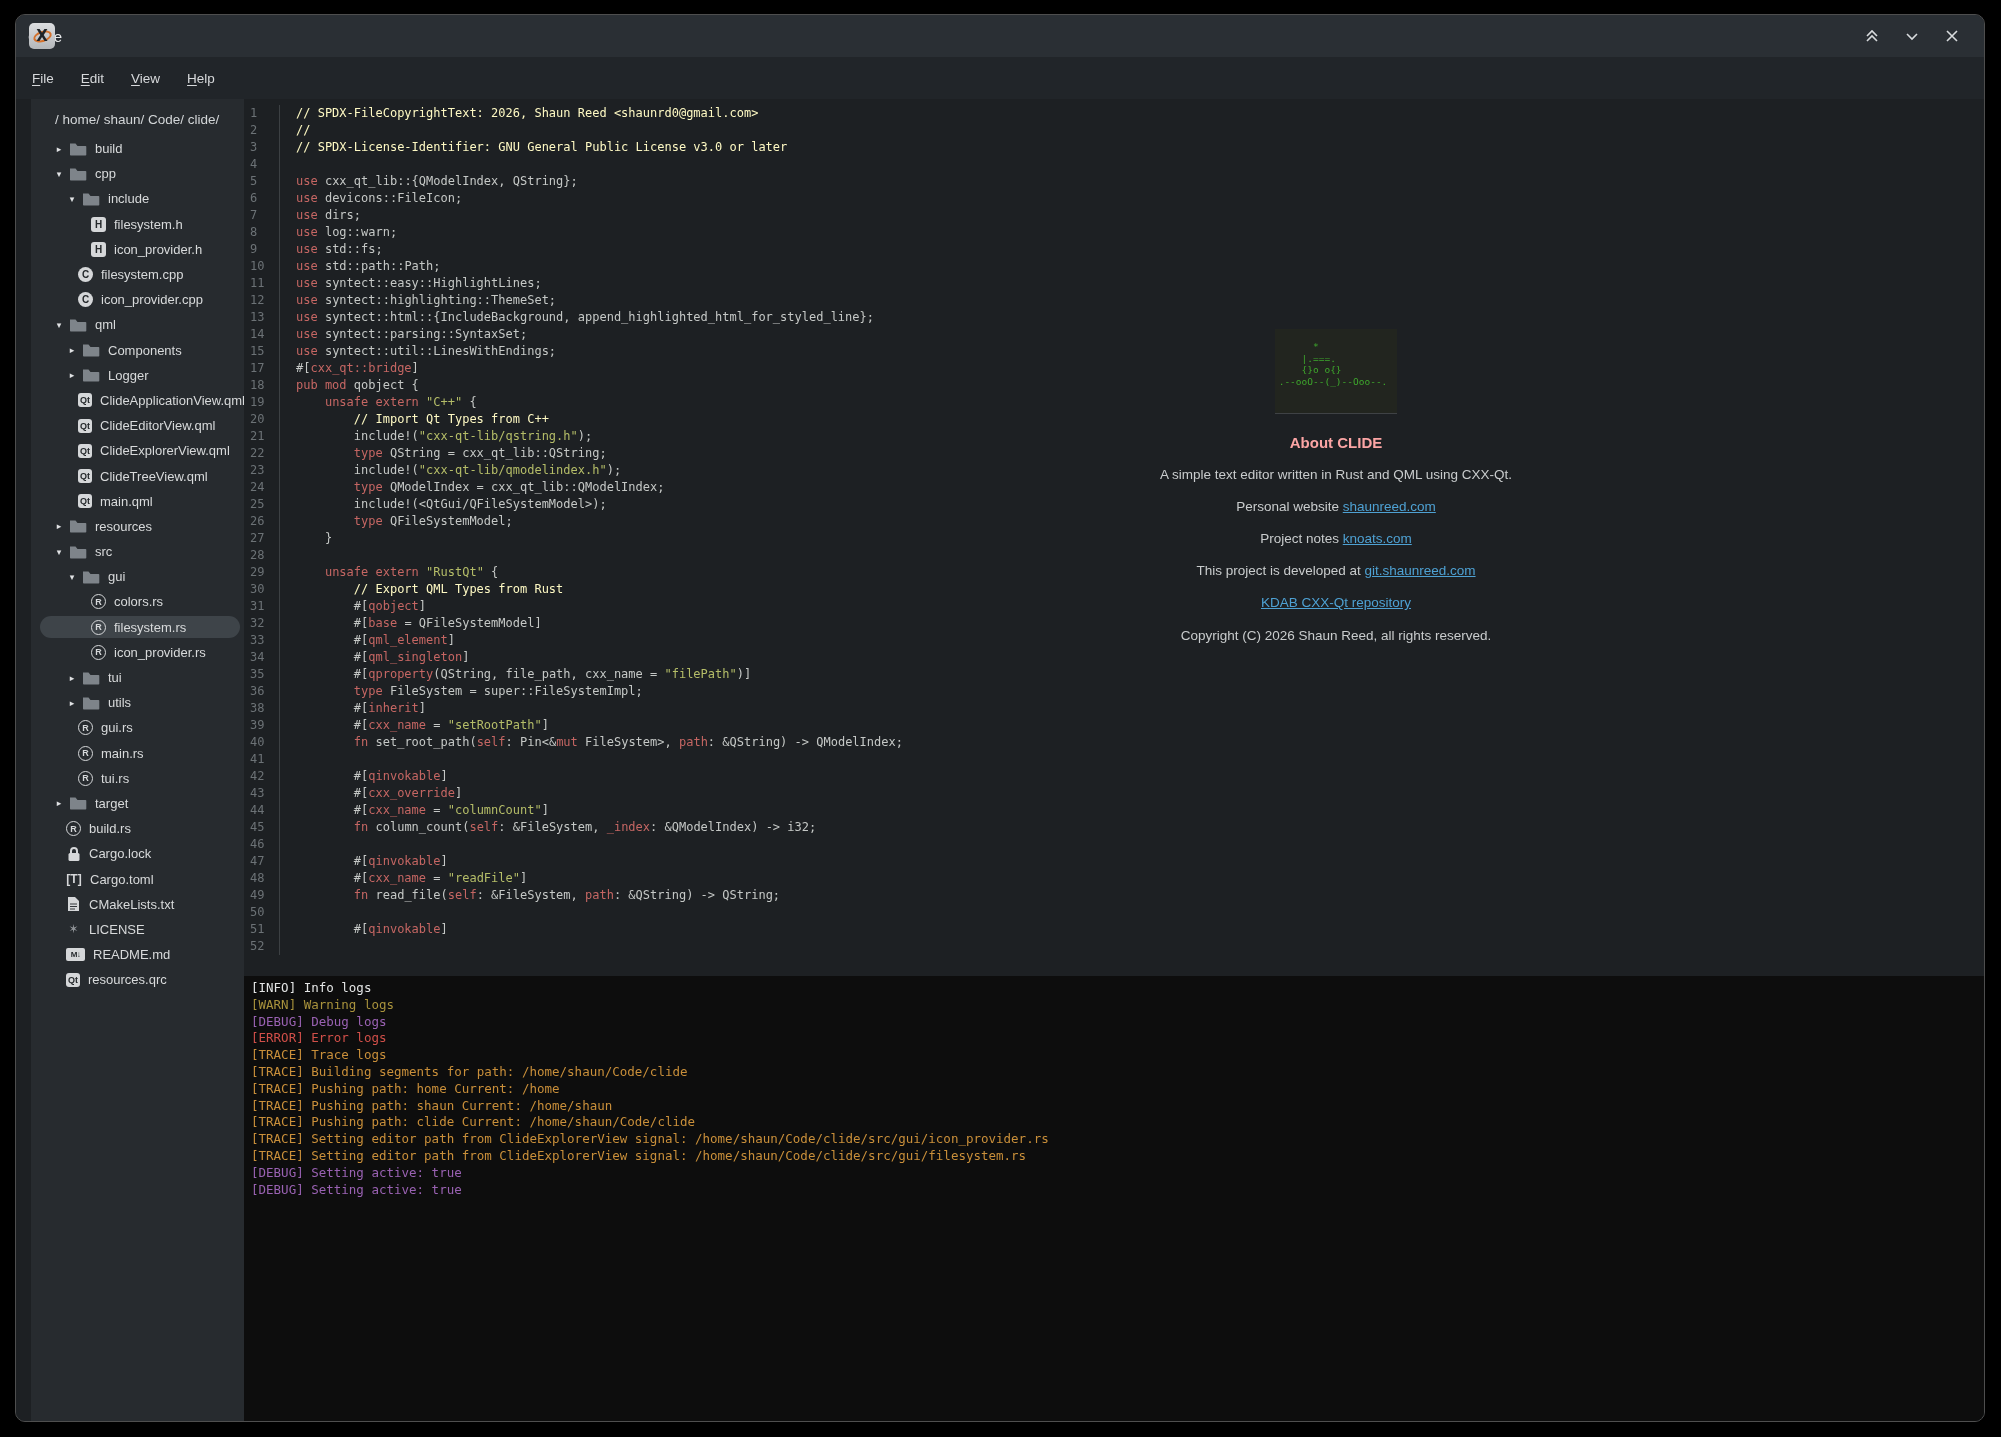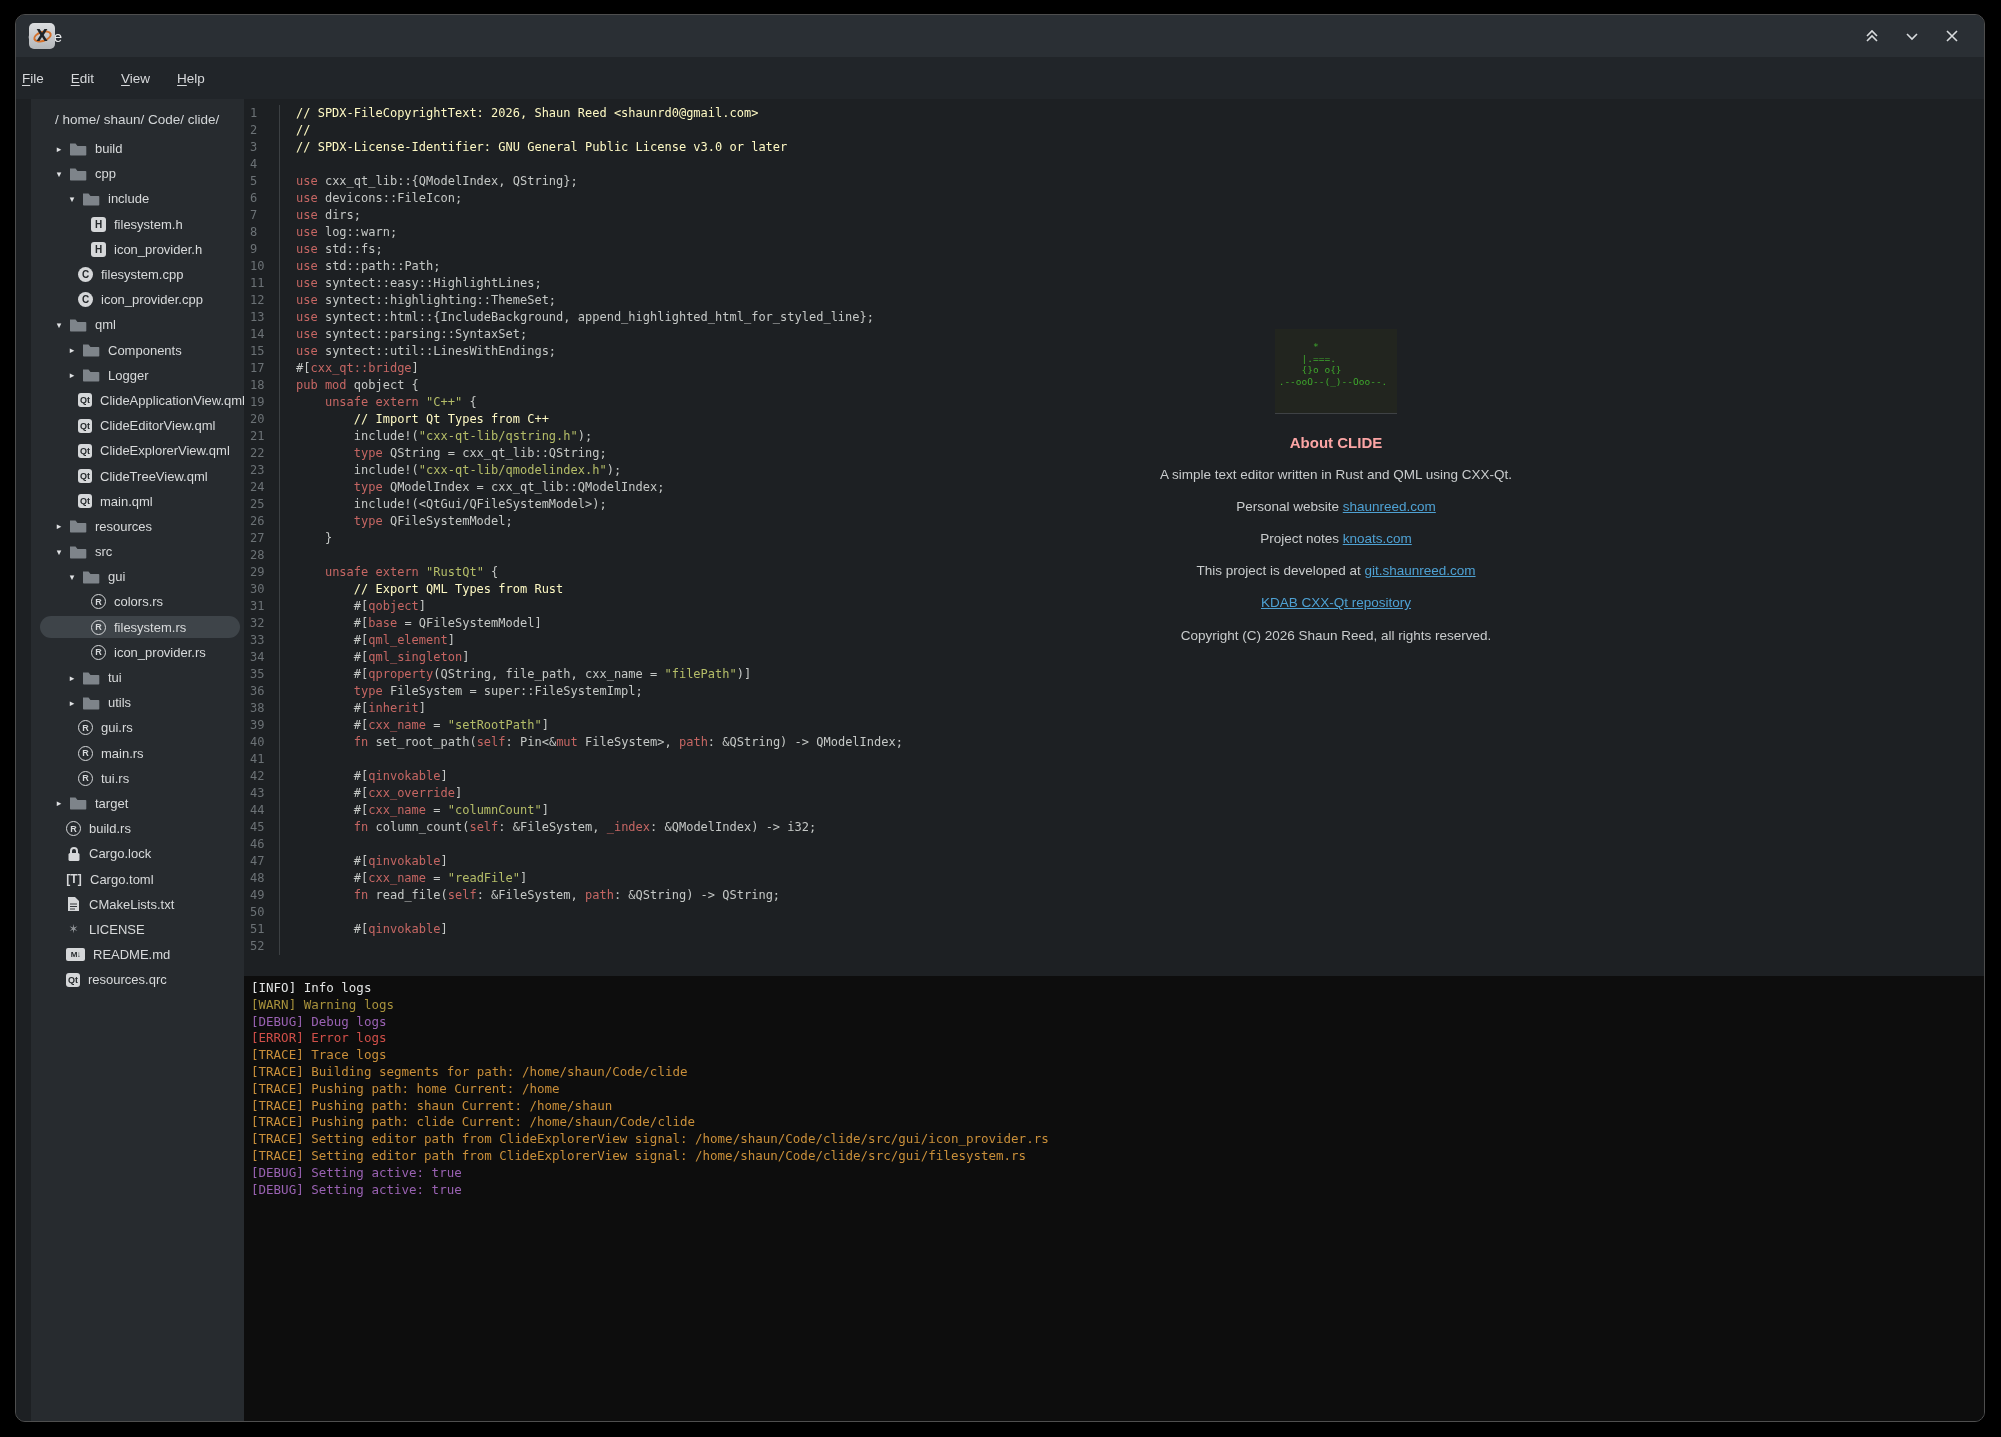--- a/index.html
+++ b/index.html
@@ -13,21 +13,21 @@
   .app-icon { position:absolute; left:13px; top:8px; width:26px; height:26px; border-radius:5px;
               background:linear-gradient(#dcdee0,#b4b7ba); display:flex; align-items:center; justify-content:center; }
   .app-icon .ring { position:absolute; width:19px; height:11px; border:2px solid #d4712c; border-radius:50%;
                     transform:rotate(-18deg); }
   .app-icon .x { position:relative; font-family:"DejaVu Sans", sans-serif; font-weight:bold; font-size:15px; color:#202428; }
   .win-title { flex:1; text-align:left; color:#e9ebec; font-size:15px;padding-left:12px; }
   .win-controls { position:absolute; right:22px; top:0; height:42px; display:flex; align-items:center; gap:20px; }
   .win-btn { width:20px; height:20px; display:flex; align-items:center; justify-content:center; cursor:default; }
 
   
-  .menubar { height:42px; background:#212529; display:flex; align-items:center; padding-left:6px; gap:27px; }
+  .menubar { height:42px; background:#212529; display:flex; align-items:center; padding-left:16px; gap:27px; }
   .menu-item { font-size:13.5px; color:#d7d9db; }
   .mn { text-decoration:underline; text-underline-offset:2px; }
 
   
   .main { position:absolute; left:0; top:84px; right:0; bottom:0; background:#1d2023; }
 
   
   .sidebar { position:absolute; left:15px; top:0; width:213px; bottom:0; background:#272b2f;
              color:#d6d8d9; font-size:13px; overflow:hidden; }
   .rootpath { padding:13px 0 9px 24px; font-size:13.5px; color:#d3d6d8; white-space:nowrap; }

